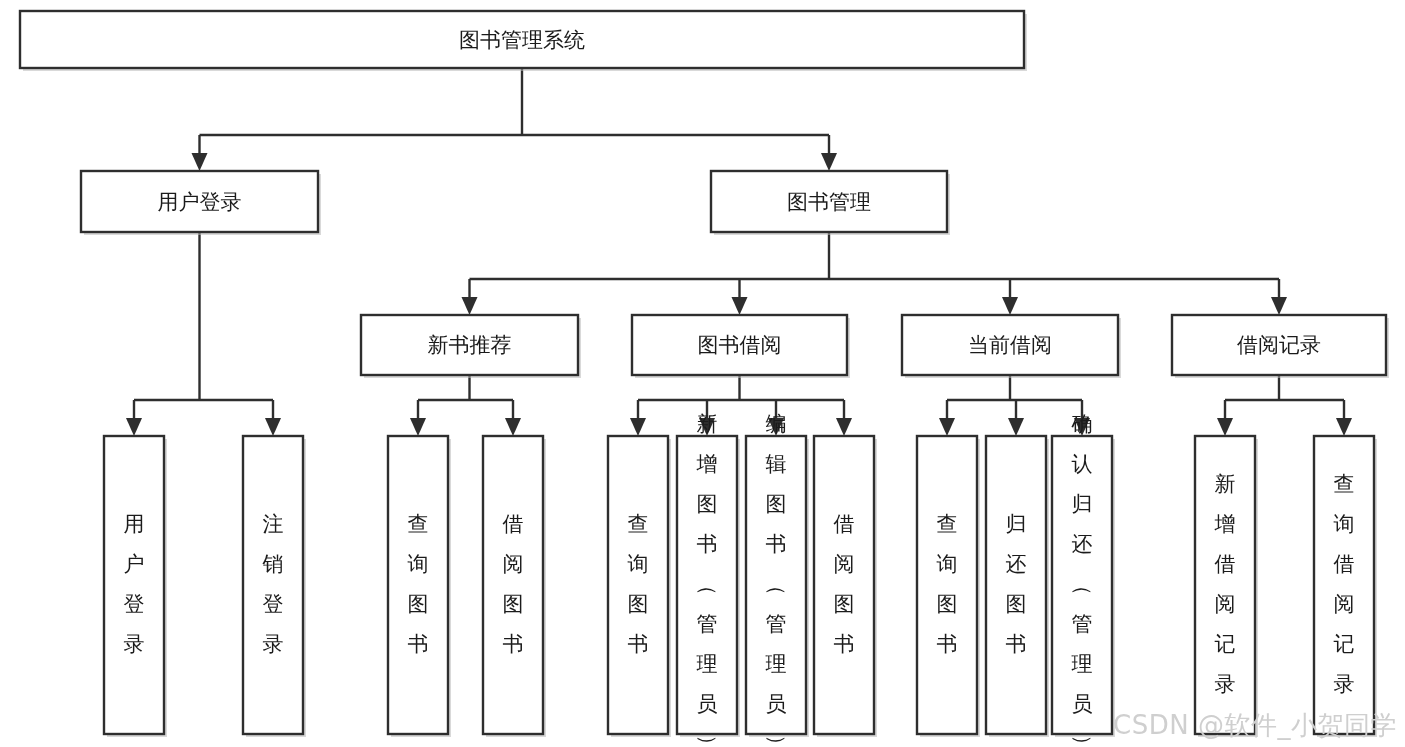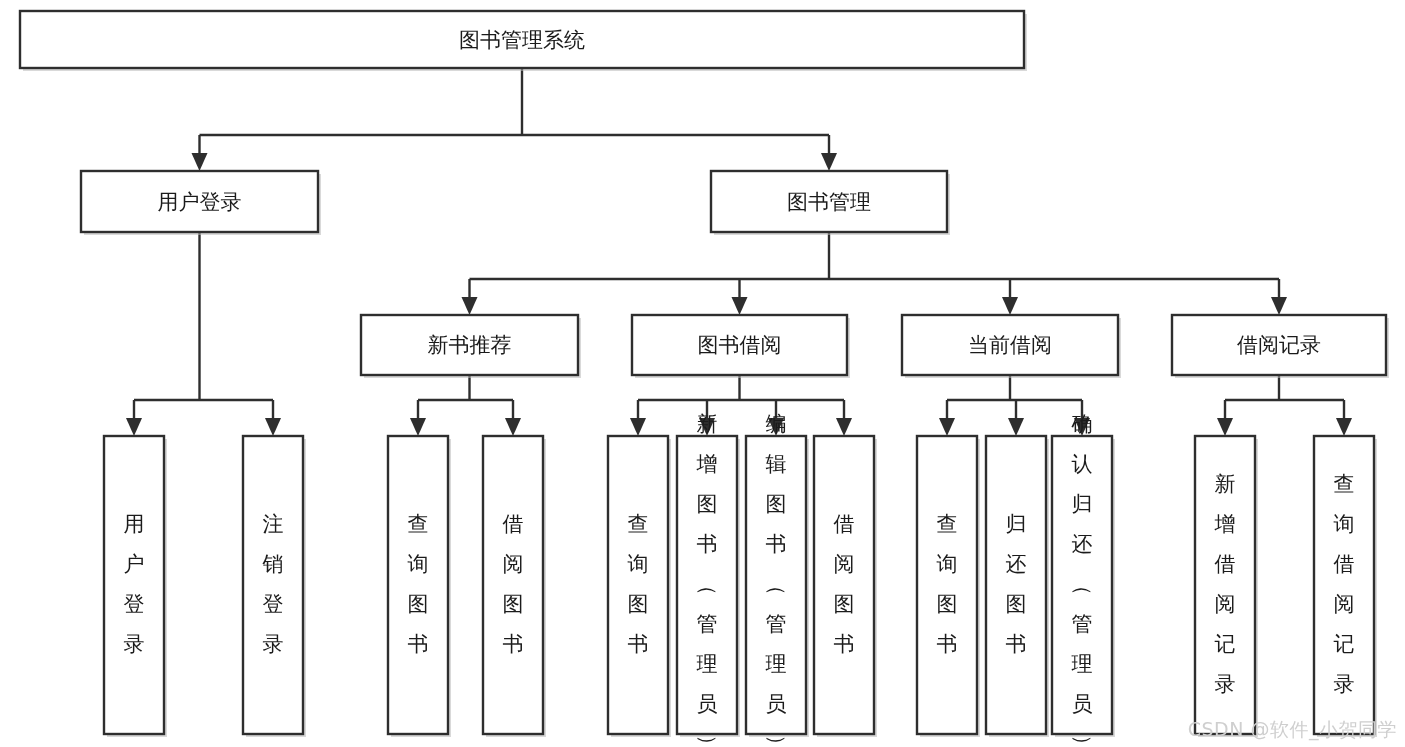--- a/index.html
+++ b/index.html
@@ -59,21 +59,21 @@
     font-family: "DejaVu Sans", "Liberation Sans", sans-serif;
     font-size: 21px;
     text-anchor: middle;
     dominant-baseline: middle;
   }
   .watermark {
     position: absolute;
     right: 8px;
     bottom: 4px;
     font-family: "DejaVu Sans", "Liberation Sans", sans-serif;
-    font-size: 19px;
+    font-size: 26px;
     color: #cfcfcf;
     white-space: nowrap;
     letter-spacing: 0.5px;
     user-select: none;
   }
 </style>
 </head>
 <body>
 
 <div id="diagram-root">

